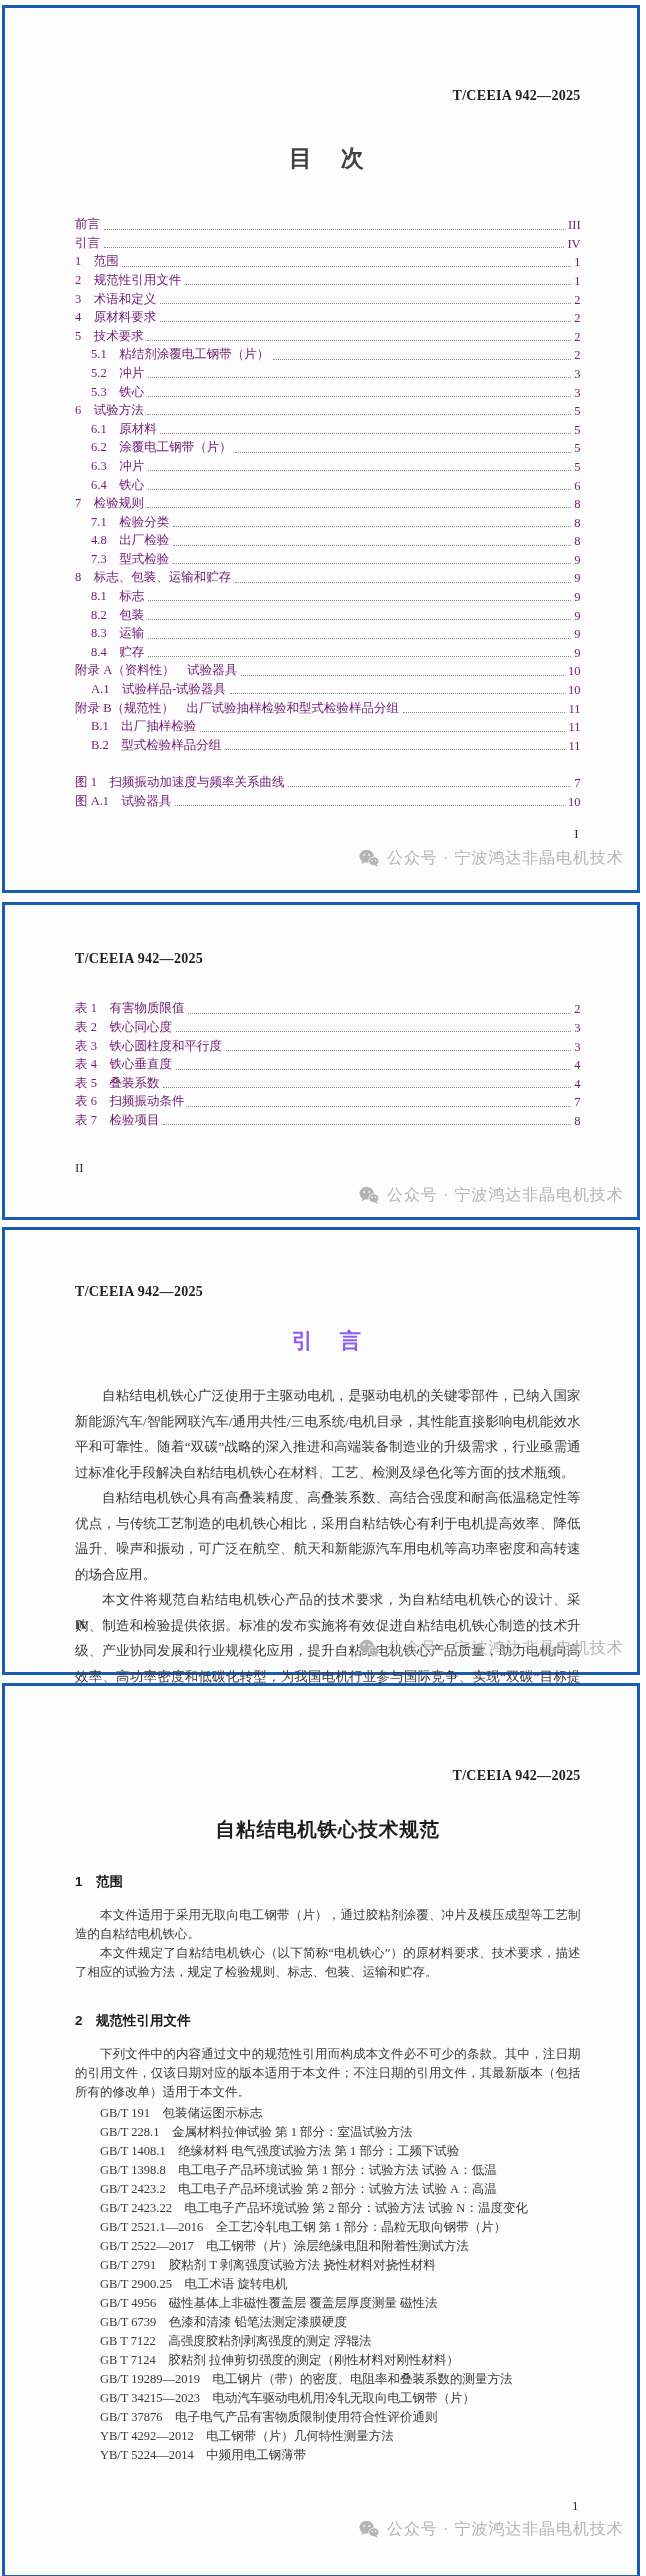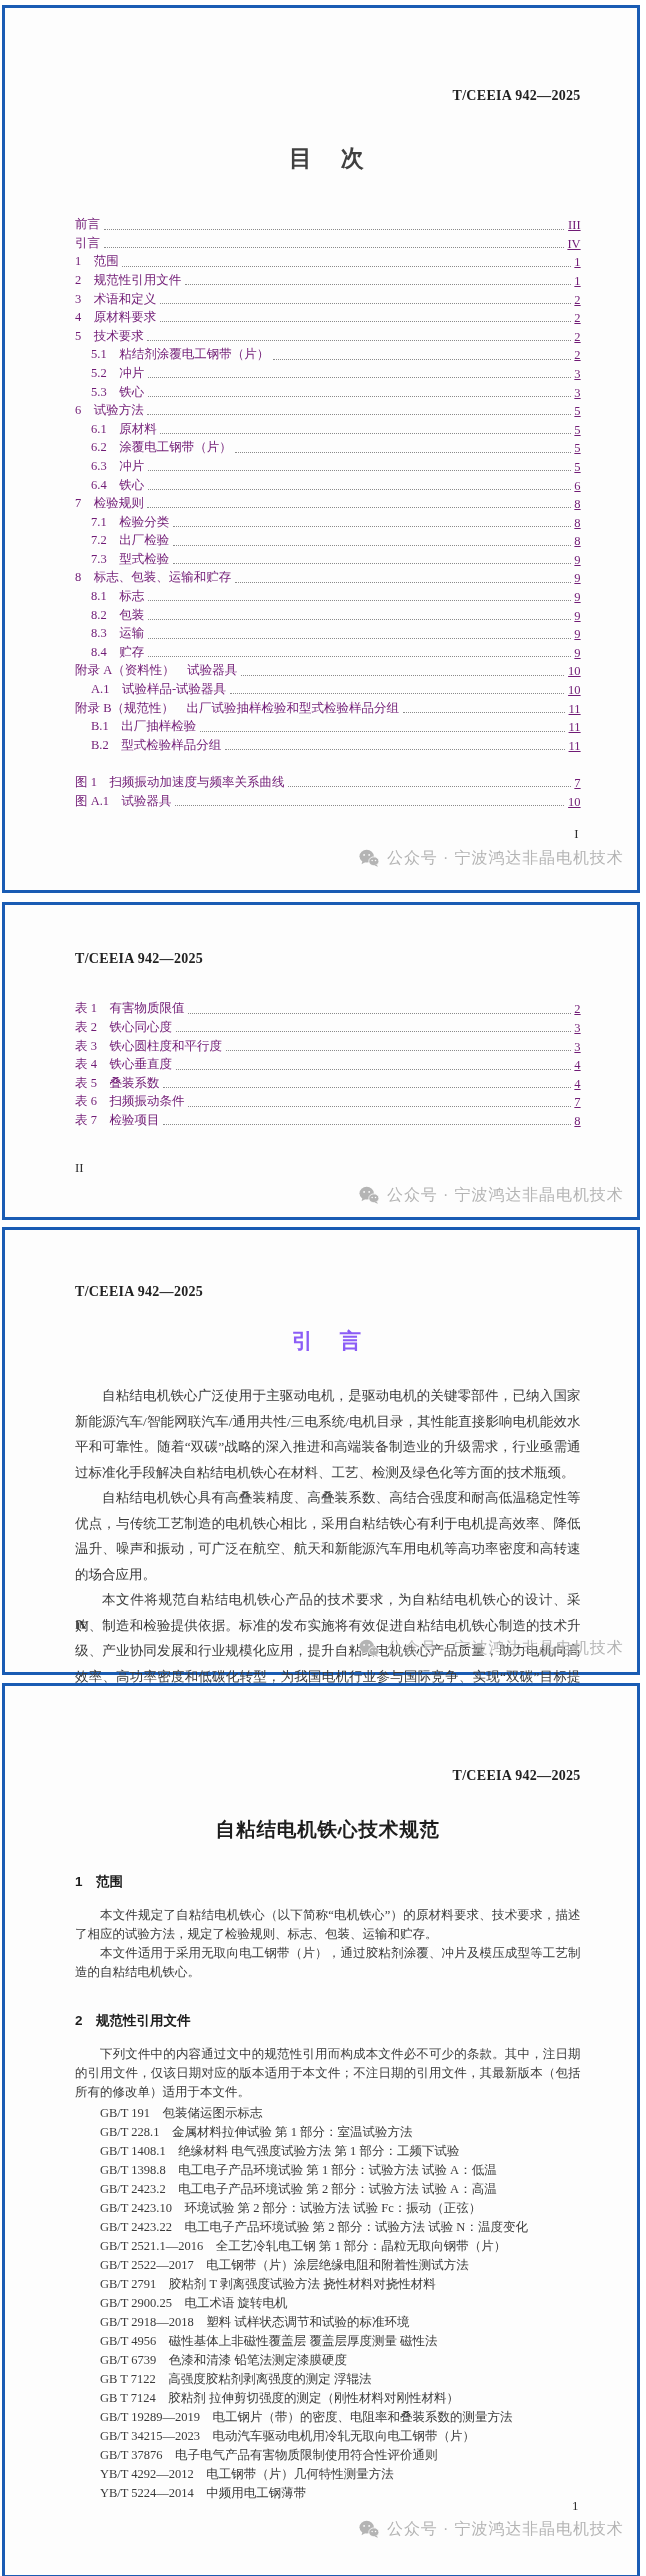--- a/index.html
+++ b/index.html
@@ -35,21 +35,21 @@
   .p1-title  {
     margin-top:39px; text-align:center;
     font-size:23px; font-weight:bold; color:#404040;
     letter-spacing:2.8px;
   }
   .toc { margin-top:41px; font-size:12.5px; color:#701a75; }
   .toc-row { display:flex; align-items:flex-end; height:18.6px; }
   .toc-row.indent { padding-left:16px; }
   .toc-label { white-space:nowrap; }
   .dots { flex:1; min-width:11px; border-bottom:1.9px dotted #8a8a8a; margin:0 3.7px 3.7px 3.7px; }
-  .toc-page { white-space:nowrap;text-decoration:underline; }
+  .toc-page { white-space:nowrap; }
   .toc-gap { height:18.6px; }
 
   
   .p2-header { margin-top:46px; }
   .p2-list { margin-top:32px; font-size:12.5px; }
 
   
   .p3-header { margin-top:54px; }
   .p3-title {
     margin-top:26px; text-align:center;
@@ -185,21 +185,21 @@
           <span class="toc-label">7　检验规则</span>
           <span class="dots"></span>
           <span class="toc-page">8</span>
         </div>
         <div class="toc-row indent">
           <span class="toc-label">7.1　检验分类</span>
           <span class="dots"></span>
           <span class="toc-page">8</span>
         </div>
         <div class="toc-row indent">
-          <span class="toc-label">7.2　出厂检验</span>
+          <span class="toc-label">4.8　出厂检验</span>
           <span class="dots"></span>
           <span class="toc-page">8</span>
         </div>
         <div class="toc-row indent">
           <span class="toc-label">7.3　型式检验</span>
           <span class="dots"></span>
           <span class="toc-page">9</span>
         </div>
         <div class="toc-row">
           <span class="toc-label">8　标志、包装、运输和贮存</span>
@@ -364,40 +364,38 @@
     <span>公众号 · 宁波鸿达非晶电机技术</span>
   </div>
 </div>
 
 <div class="page page-4">
   <div class="content">
     <div class="doc-code align-right p4-header">T/CEEIA 942—2025</div>
     <div class="p4-title">自粘结电机铁心技术规范</div>
     <div class="sec-heading">1　范围</div>
     <div class="p4-body">
+        <p class="para">本文件适用于采用无取向电工钢带（片），通过胶粘剂涂覆、冲片及模压成型等工艺制造的自粘结电机铁心。</p>
         <p class="para">本文件规定了自粘结电机铁心（以下简称“电机铁心”）的原材料要求、技术要求，描述了相应的试验方法，规定了检验规则、标志、包装、运输和贮存。</p>
-        <p class="para">本文件适用于采用无取向电工钢带（片），通过胶粘剂涂覆、冲片及模压成型等工艺制造的自粘结电机铁心。</p>
       </div>
     <div class="sec-heading">2　规范性引用文件</div>
     <div class="p4-body">
         <p class="para">下列文件中的内容通过文中的规范性引用而构成本文件必不可少的条款。其中，注日期的引用文件，仅该日期对应的版本适用于本文件；不注日期的引用文件，其最新版本（包括所有的修改单）适用于本文件。</p>
       </div>
     <div class="ref-list">
         <div class="ref-line">GB/T 191　包装储运图示标志</div>
         <div class="ref-line">GB/T 228.1　金属材料拉伸试验 第 1 部分：室温试验方法</div>
         <div class="ref-line">GB/T 1408.1　绝缘材料 电气强度试验方法 第 1 部分：工频下试验</div>
         <div class="ref-line">GB/T 1398.8　电工电子产品环境试验 第 1 部分：试验方法 试验 A：低温</div>
         <div class="ref-line">GB/T 2423.2　电工电子产品环境试验 第 2 部分：试验方法 试验 A：高温</div>
-        <div class="ref-line">GB/T 2423.10　环境试验 第 2 部分：试验方法 试验 Fc：振动（正弦）</div>
         <div class="ref-line">GB/T 2423.22　电工电子产品环境试验 第 2 部分：试验方法 试验 N：温度变化</div>
         <div class="ref-line">GB/T 2521.1—2016　全工艺冷轧电工钢 第 1 部分：晶粒无取向钢带（片）</div>
         <div class="ref-line">GB/T 2522—2017　电工钢带（片）涂层绝缘电阻和附着性测试方法</div>
         <div class="ref-line">GB/T 2791　胶粘剂 T 剥离强度试验方法 挠性材料对挠性材料</div>
         <div class="ref-line">GB/T 2900.25　电工术语 旋转电机</div>
-        <div class="ref-line">GB/T 2918—2018　塑料 试样状态调节和试验的标准环境</div>
         <div class="ref-line">GB/T 4956　磁性基体上非磁性覆盖层 覆盖层厚度测量 磁性法</div>
         <div class="ref-line">GB/T 6739　色漆和清漆 铅笔法测定漆膜硬度</div>
         <div class="ref-line">GB T 7122　高强度胶粘剂剥离强度的测定 浮辊法</div>
         <div class="ref-line">GB T 7124　胶粘剂 拉伸剪切强度的测定（刚性材料对刚性材料）</div>
         <div class="ref-line">GB/T 19289—2019　电工钢片（带）的密度、电阻率和叠装系数的测量方法</div>
         <div class="ref-line">GB/T 34215—2023　电动汽车驱动电机用冷轧无取向电工钢带（片）</div>
         <div class="ref-line">GB/T 37876　电子电气产品有害物质限制使用符合性评价通则</div>
         <div class="ref-line">YB/T 4292—2012　电工钢带（片）几何特性测量方法</div>
         <div class="ref-line">YB/T 5224—2014　中频用电工钢薄带</div>
       </div>

